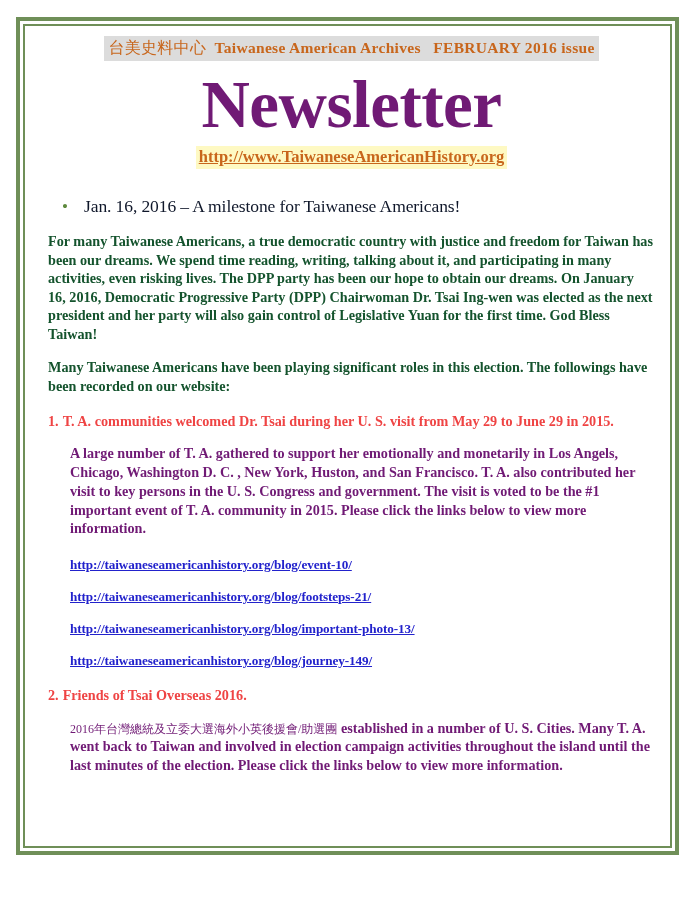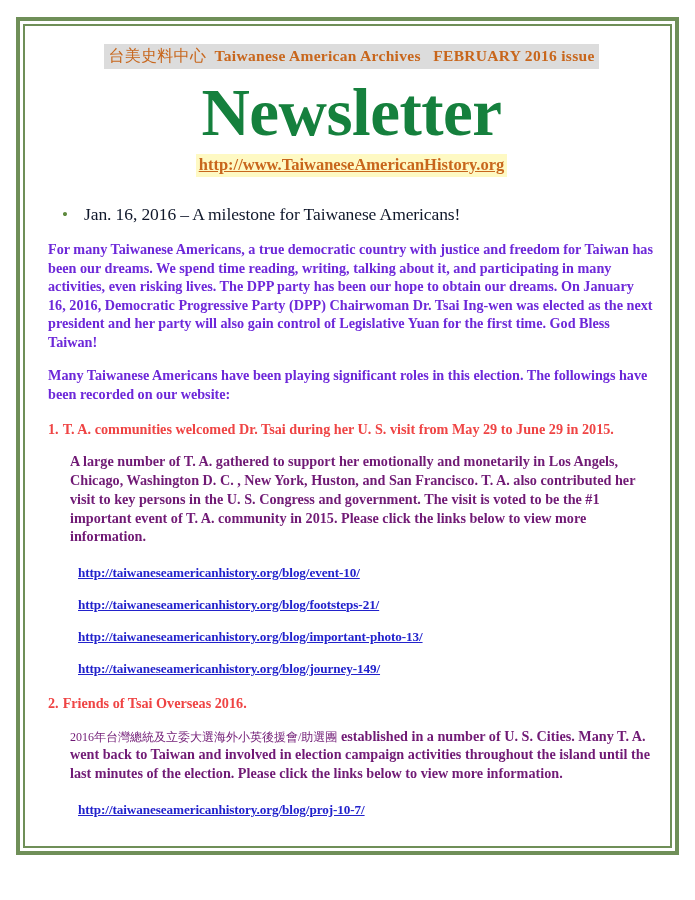--- a/index.html
+++ b/index.html
@@ -38,21 +38,21 @@
     left: 3px;
     top: 3px;
     right: 3px;
     bottom: 3px;
     border: 1px solid #6f8f58;
   }
 
   #content {
     position: absolute;
     left: 0;
-    top: 12px;
+    top: 4px;
     width: 663px;
     height: 838px;
     box-sizing: border-box;
     padding: 11px 28px 10px 28px;
     overflow: hidden;
   }
 
   
   .masthead {
     text-align: center;
@@ -70,21 +70,21 @@
     padding: 2px 4px 3px 4px;
     line-height: 1.25;
     white-space: nowrap;
   }
   .archive-line .cjk {
     font-family: "DejaVu Sans", "Liberation Sans", sans-serif;
     font-weight: normal;
     font-size: 16px;
   }
   .newsletter-title {
-    color: #15803d;
+    color: #701a75;
     font-family: "Liberation Serif", "DejaVu Serif", serif;
     font-weight: bold;
     font-size: 67px;
     line-height: 1.02;
     margin: 9px 0 0 0;
     letter-spacing: -0.5px;
   }
   .site-url {
     display: inline-block;
     background: #fef9c3;
@@ -115,21 +115,21 @@
   .headline-text {
     color: #0f172a;
     font-family: Liberation Serif, serif;
     font-size: 17.5px;
     line-height: 1.2;
     letter-spacing: -0.1px;
   }
 
   
   .body-para {
-    color: #6d28d9;
+    color: #14532d;
     font-family: "Liberation Serif", "DejaVu Serif", serif;
     font-weight: bold;
     font-size: 14.2px;
     line-height: 1.30;
     margin: 15px 0 0 0;
     text-align: left;
   }
 
   .numbered-item {
     color: #ef4444;
@@ -151,21 +151,21 @@
     padding-left: 22px;
   }
   .sub-para .cjk {
     font-family: Liberation Serif, serif;
     font-weight: normal;
     font-size: 12px;
   }
 
   
   .link-list {
-    margin: 8px;
+    margin: 0;
     padding: 0;
     list-style: none;
   }
   .link-item {
     margin: 14px 0 0 0;
     padding-left: 22px;
   }
   .blog-link {
     color: #2222cc;
     font-family: "Liberation Serif", "DejaVu Serif", serif;
@@ -212,18 +212,17 @@
       <li class="link-item"><a class="blog-link" href="#">http://taiwaneseamericanhistory.org/blog/footsteps-21/</a></li>
       <li class="link-item"><a class="blog-link" href="#">http://taiwaneseamericanhistory.org/blog/important-photo-13/</a></li>
       <li class="link-item"><a class="blog-link" href="#">http://taiwaneseamericanhistory.org/blog/journey-149/</a></li>
     </ul>
 
     <p class="numbered-item"><span class="num">2.</span><span>Friends of Tsai Overseas 2016.</span></p>
 
     <p class="sub-para"><span class="cjk">2016年台灣總統及立委大選海外小英後援會/助選團</span><span> established in a number of U. S. Cities. Many  T. A. went back to Taiwan and involved in election campaign activities throughout the island until the last minutes of the election. Please click the links below to view more information.</span></p>
 
     <ul class="link-list">
-      <li class="link-item first"><a class="blog-link" href="#">http://taiwaneseamericanhistory.org/blog/proj-10-7/</a></li>
 
     </ul>
 
   </div>
 </div>
 
 </body></html>

